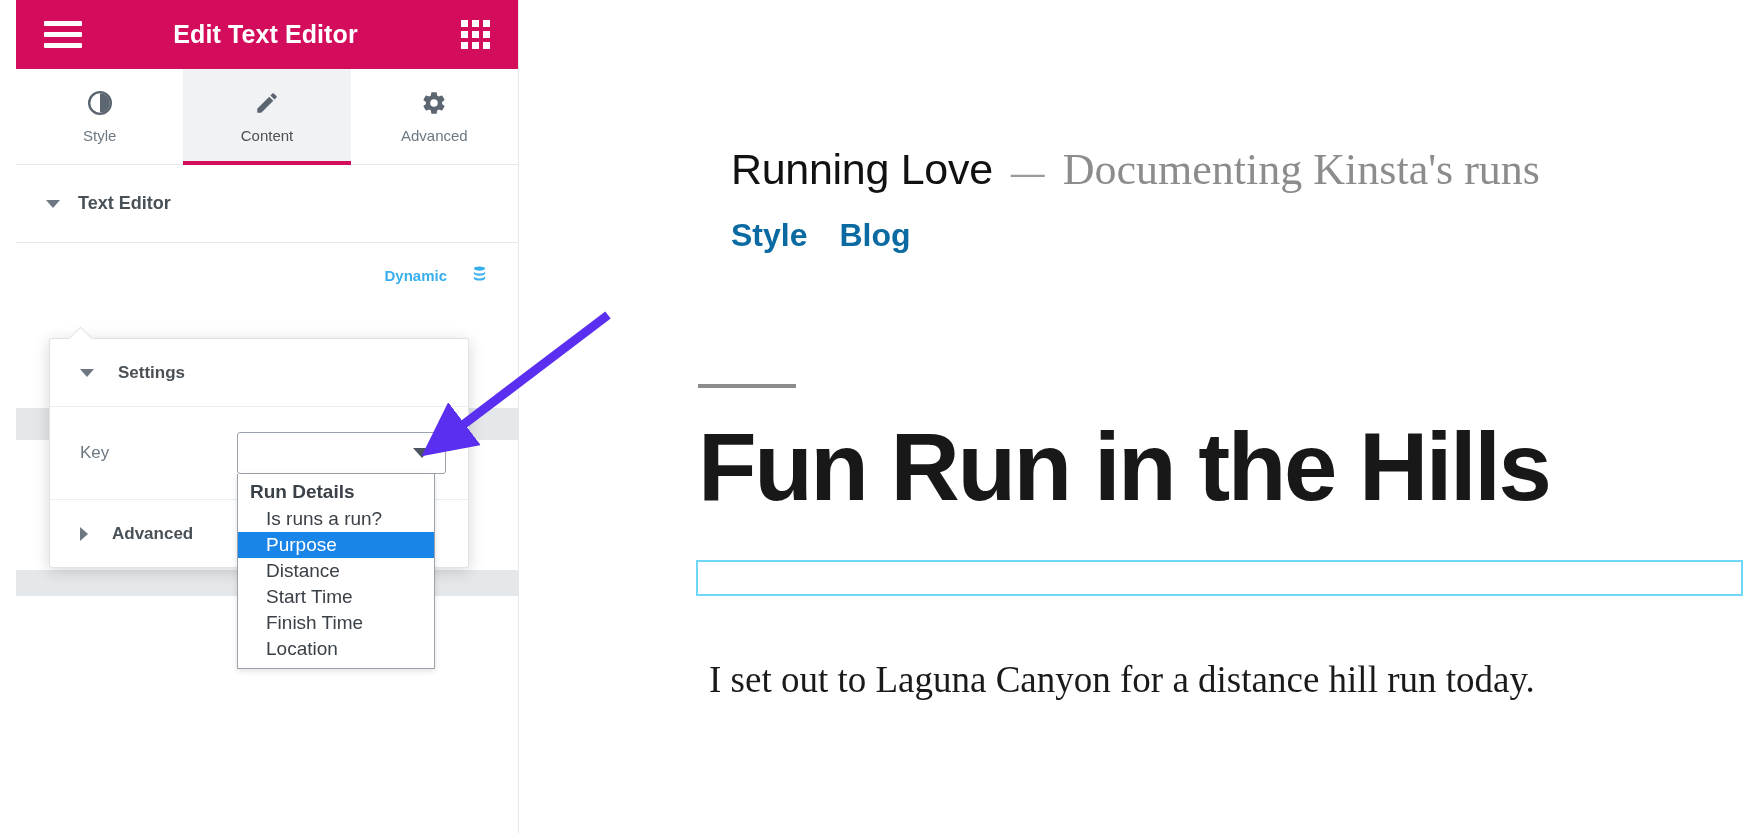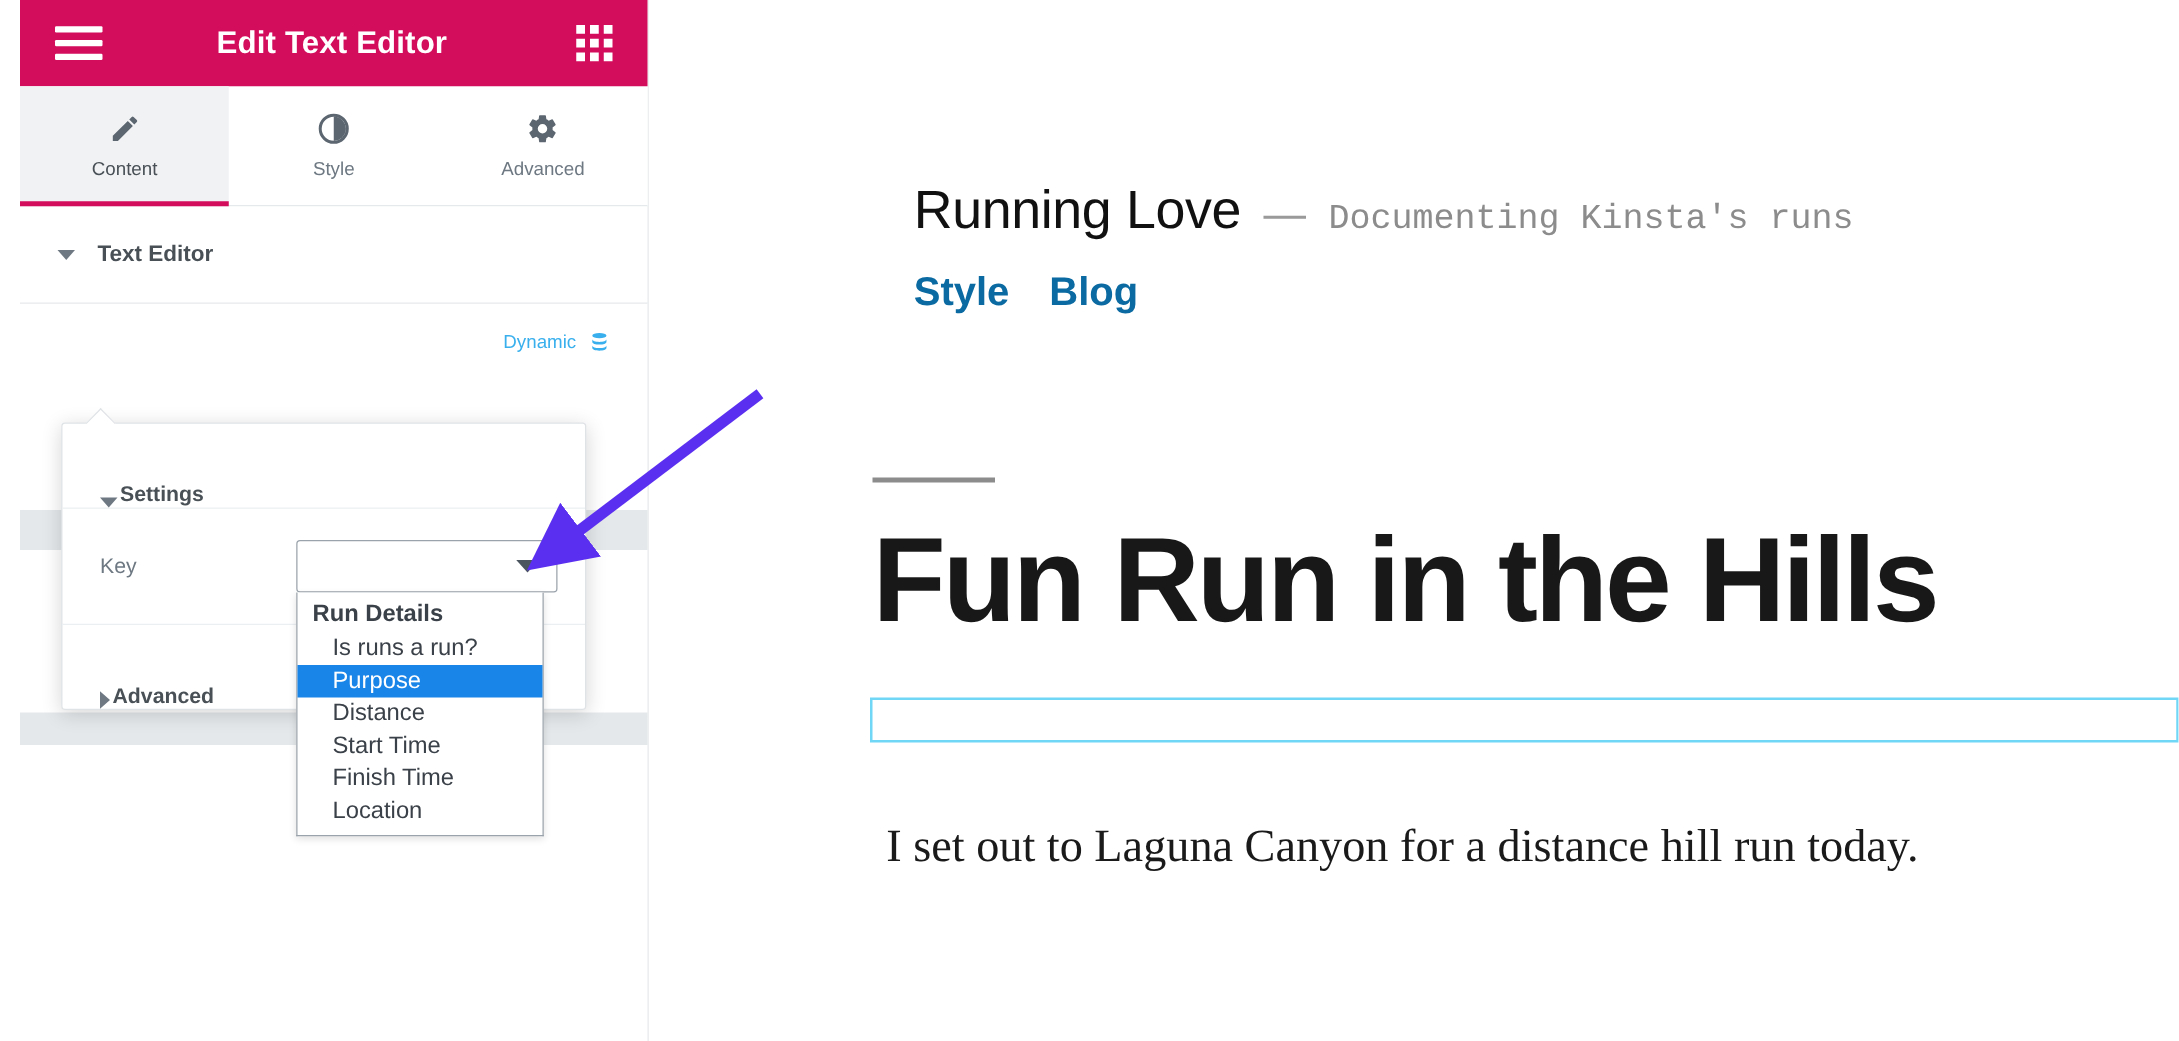--- a/index.html
+++ b/index.html
@@ -75,22 +75,22 @@
   }
   .caret-right {
     width: 0; height: 0;
     border-top: 7px solid transparent;
     border-bottom: 7px solid transparent;
     border-left: 8px solid #6d7882;
   }
   .section-head .label { font-size: 18px; font-weight: 700; color: #495157; }
 
   .dynamic-row {
-    display: flex; justify-content: flex-end; align-items: flex-start;
-    gap: 10px; padding: 22px 30px 8px 0;
+    display: flex; justify-content: flex-end; align-items: flex-end;
+    gap: 24px; padding: 22px 30px 8px 0; font-weight: bold;
   }
   .dynamic-label { color: #39b0ed; font-size: 15px; }
   .db-icon { color: #39b0ed; font-size: 15px; line-height: 1; }
 
   .tag-field {
     position: relative;
     margin: 8px 30px 0 30px;
     height: 44px;
     border: 1px solid #d5dadf;
     border-radius: 3px;
@@ -123,21 +123,21 @@
     content: ""; position: absolute;
     top: -9px; left: 22px;
     width: 16px; height: 16px;
     background: #fff;
     border-left: 1px solid #e0e3e6;
     border-top: 1px solid #e0e3e6;
     transform: rotate(45deg);
   }
   .pop-sec-head {
     height: 68px;
-    display: flex; align-items: flex-end; gap: 2px;
+    display: flex; align-items: center; gap: 24px;
     padding: 0 30px;
     border-bottom: 1px solid #eceff1;
     cursor: pointer;
   }
   .pop-sec-head .label { font-size: 17px; font-weight: 700; color: #495157; }
 
   .control-row {
     display: flex; align-items: center;
     padding: 22px 22px 22px 30px;
     gap: 17px;
@@ -208,22 +208,22 @@
     display: flex; align-items: baseline; gap: 18px;
     padding-left: 228px;
   }
   .site-name {
     font-family: "Liberation Sans", sans-serif;
     font-size: 43px; color: #111111; font-weight: 400;
     letter-spacing: -.3px;
   }
   .emdash { color: #9a9a9a; font-size: 34px; }
   .site-tagline {
-    font-family: Liberation Mono, monospace;
-    font-size: 28px; color: #8c8c8c; font-weight: 400;
+    font-family: Liberation Serif, serif;
+    font-size: 44px; color: #8c8c8c; font-weight: 400;
   }
   .site-nav {
     display: flex; gap: 32px;
     padding-left: 228px;
     margin-top: 22px;
   }
   .nav-link {
     font-size: 32px; font-weight: 700;
     color: #0a6aa1; text-decoration: none;
     cursor: pointer;
@@ -302,36 +302,36 @@
           <i></i>
           <i></i>
           <i></i>
           <i></i>
           <i></i>
           <i></i>
       </div>
     </div>
 
     <div class="tabs">
-      <div class="tab active">
-        <span class="glyph">
-          <svg width="26" height="26" viewBox="0 0 24 24" fill="#5c6670">
-            <path d="M3 17.25V21h3.75L17.81 9.94l-3.75-3.75L3 17.25zM20.71 7.04a1 1 0 0 0 0-1.41l-2.34-2.34a1 1 0 0 0-1.41 0l-1.83 1.83 3.75 3.75 1.83-1.83z"></path>
-          </svg>
-        </span>
-        <span>Content</span>
-      </div>
       <div class="tab">
         <span class="glyph">
           <svg width="26" height="26" viewBox="0 0 24 24">
             <circle cx="12" cy="12" r="10" fill="none" stroke="#5c6670" stroke-width="2.2"></circle>
             <path d="M12 3a9 9 0 0 1 0 18z" fill="#5c6670"></path>
           </svg>
         </span>
         <span>Style</span>
+      </div>
+      <div class="tab active">
+        <span class="glyph">
+          <svg width="26" height="26" viewBox="0 0 24 24" fill="#5c6670">
+            <path d="M3 17.25V21h3.75L17.81 9.94l-3.75-3.75L3 17.25zM20.71 7.04a1 1 0 0 0 0-1.41l-2.34-2.34a1 1 0 0 0-1.41 0l-1.83 1.83 3.75 3.75 1.83-1.83z"></path>
+          </svg>
+        </span>
+        <span>Content</span>
       </div>
       <div class="tab">
         <span class="glyph">
           <svg width="26" height="26" viewBox="0 0 24 24" fill="#5c6670">
             <path d="M19.43 12.98c.04-.32.07-.64.07-.98s-.03-.66-.07-.98l2.11-1.65a.5.5 0 0 0 .12-.64l-2-3.46a.5.5 0 0 0-.61-.22l-2.49 1a7.3 7.3 0 0 0-1.69-.98l-.38-2.65A.49.49 0 0 0 14 2h-4a.49.49 0 0 0-.49.42l-.38 2.65c-.61.25-1.17.58-1.69.98l-2.49-1a.5.5 0 0 0-.61.22l-2 3.46a.5.5 0 0 0 .12.64l2.11 1.65c-.04.32-.07.65-.07.98s.03.66.07.98L2.46 14.63a.5.5 0 0 0-.12.64l2 3.46a.5.5 0 0 0 .61.22l2.49-1c.52.4 1.08.73 1.69.98l.38 2.65c.04.24.24.42.49.42h4c.25 0 .45-.18.49-.42l.38-2.65c.61-.25 1.17-.58 1.69-.98l2.49 1a.5.5 0 0 0 .61-.22l2-3.46a.5.5 0 0 0-.12-.64l-2.11-1.65zM12 15.5A3.5 3.5 0 1 1 15.5 12 3.5 3.5 0 0 1 12 15.5z"></path>
           </svg>
         </span>
         <span>Advanced</span>
       </div>
     </div>

